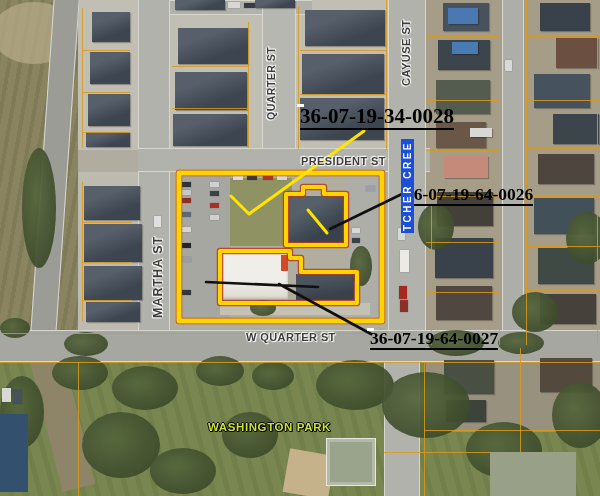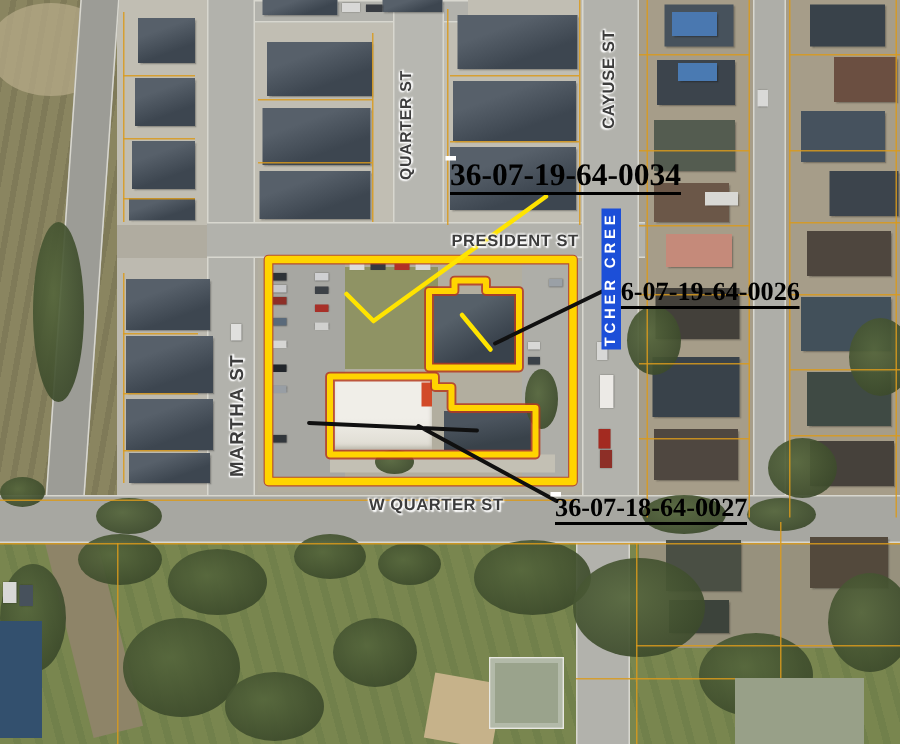--- a/index.html
+++ b/index.html
@@ -252,37 +252,38 @@
     <path class="hl" style="stroke-width:4" d="M286,245 V194 H303 V187 H324 V194 H346 V245 Z"></path>
     <path class="under" d="M220,303 V251 H290 V258 H301 V272 H357 V303 Z"></path>
     <path class="hl" style="stroke-width:4" d="M220,303 V251 H290 V258 H301 V272 H357 V303 Z"></path>
     <path class="callY" d="M364,131 L249,214 M231,196 L249,214"></path>
     <path class="callB" d="M402,194 L330,229"></path>
     <path class="callY" d="M308,210 L327,233"></path>
     <path class="callB" d="M206,282 L318,287 M279,284 L371,334"></path>
   </svg>
 
   <div class="plabel pl28">
-      <span>36-07-19-64-0034</span>
+      <span>36-07-19-34-0028</span>
     </div>
   <div class="plabel pl26">
       <span>36-07-19-64-0026</span>
     </div>
   <div class="plabel pl27">
-      <span>36-07-18-64-0027</span>
+      <span>36-07-19-64-0027</span>
     </div>
 
   <div class="street st-president">PRESIDENT ST</div>
   <div class="street st-cherry">W QUARTER ST</div>
   <div class="street vert st-martha">
       <span>MARTHA ST</span>
     </div>
   <div class="street vert st-quarter">
       <span>QUARTER ST</span>
     </div>
   <div class="street vert st-cayuse">
       <span>CAYUSE ST</span>
     </div>
 
   <div class="vert creek">
       <span>TCHER CREE</span>
     </div>
+  <div class="parklab">WASHINGTON PARK</div>
 </div>
 
 </body></html>

